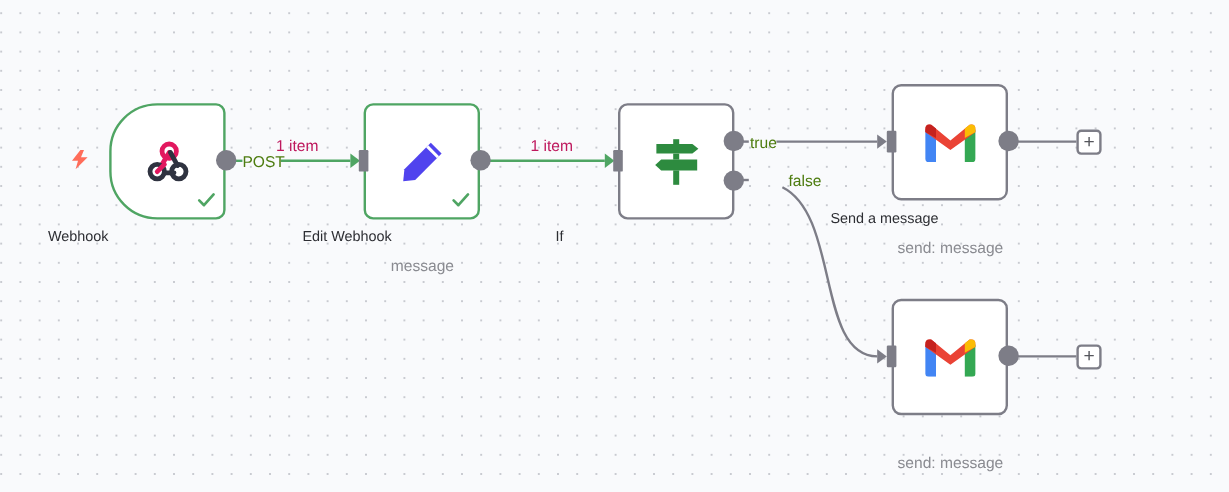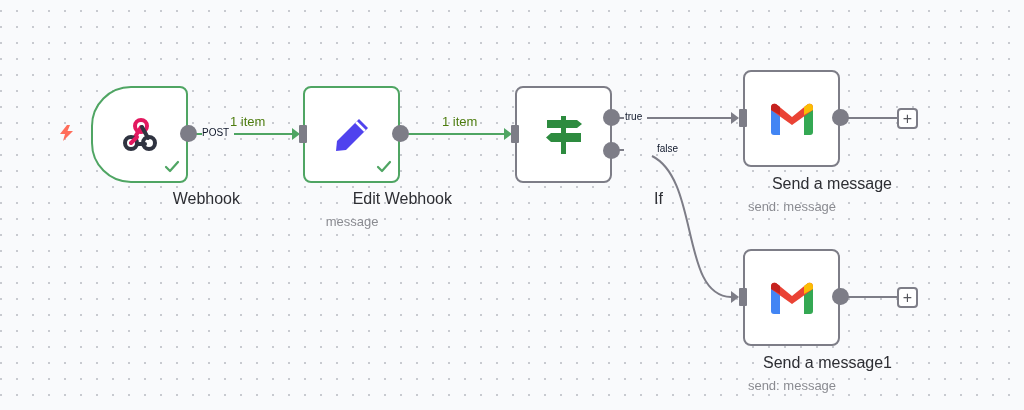--- a/index.html
+++ b/index.html
@@ -19,38 +19,38 @@
     width: 97px; height: 97px;
     background: #ffffff;
     border: 2px solid #7d7d87;
     border-radius: 8px;
   }
   .node.success { border-color: #4fa563; }
   .node.trigger { border-radius: 40px 8px 8px 40px; }
   .node .icon { position: absolute; left: 50%; top: 50%; transform: translate(-50%, -50%); }
   .node .check { position: absolute; right: 6px; bottom: 6px; width: 16px; height: 16px; }
   .node-label {
-    position: absolute; width: 200px; text-align: right;
-    font-size: 16px; color: #2d2e33; font-weight: 500;
+    position: absolute; width: 200px; text-align: left;
+    font-size: 12px; color: #2d2e33; font-weight: 500;
   }
   .node-sub {
     position: absolute; width: 200px; text-align: center;
     font-size: 13px; color: #8a8b91;
   }
   .handle-out {
     position: absolute; width: 17px; height: 17px; border-radius: 50%;
     background: #7d7d87;
   }
   .handle-in {
     position: absolute; width: 8px; height: 18px; background: #7d7d87; border-radius: 1px;
   }
   .edge-label {
-    position: absolute; font-size: 10px; color: #0f172a; white-space: nowrap;
+    position: absolute; font-size: 13px; color: #4d7c0f; white-space: nowrap;
   }
-  .edge-label.main { font-size: 13px; color: #4d7c0f; }
+  .edge-label.main { font-size: 13px; color: #be185d; }
   .plus-btn {
     position: absolute; box-sizing: border-box; width: 21px; height: 21px;
     border: 2px solid #7d7d87; border-radius: 4px; background: #fff;
     display: flex; align-items: center; justify-content: center;
     font-size: 16px; line-height: 1; color: #55565c; cursor: pointer;
   }
   .bolt { position: absolute; }
 </style>
 </head>
 <body>
@@ -153,16 +153,15 @@
       <path d="M0 5 L0 29 Q0 32 3 32 L9 32 L9 12 Z" fill="#4285f4"></path>
       <path d="M33 12 L33 32 L39 32 Q42 32 42 29 L42 5 Z" fill="#34a853"></path>
       <path d="M0 5 Q0 0 5 1 L21 14 L37 1 Q42 0 42 5 L42 7 L21 22 L0 7 Z" fill="#ea4335"></path>
       <path d="M0 5 Q0 0 5 1 L9 4 L9 12 L0 7 Z" fill="#c5221f"></path>
       <path d="M33 4 L37 1 Q42 0 42 5 L42 7 L33 12 Z" fill="#fbbc04"></path>
     </svg>
   </div>
   <div class="handle-in" style="left:739px; top:288px;"></div>
   <div class="handle-out" style="left:832px; top:288px;"></div>
   <div class="plus-btn" style="left:897px; top:287px;">+</div>
-  <div class="node-label" style="left:692px; top:354px;">Send a message1</div>
   <div class="node-sub" style="left:692px; top:378px;">send: message</div>
 
 </div>
 
 </body></html>

